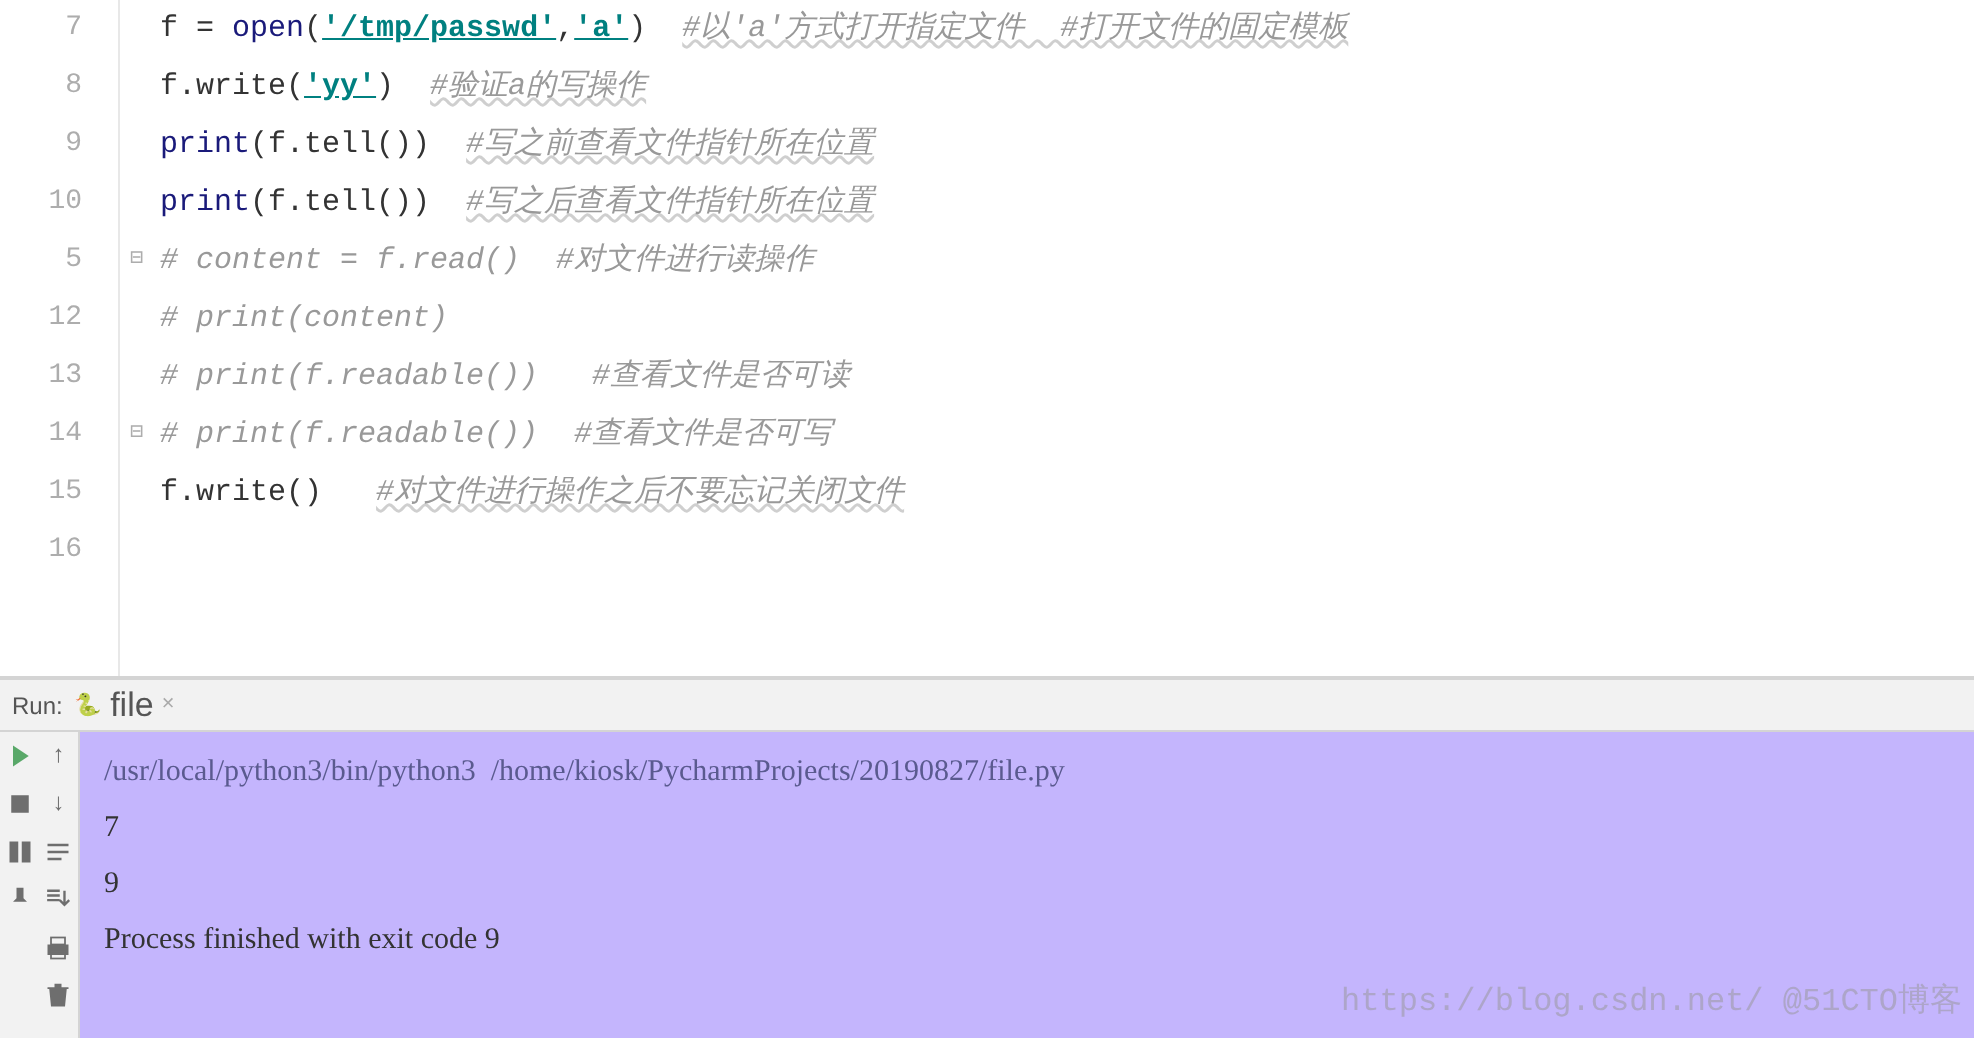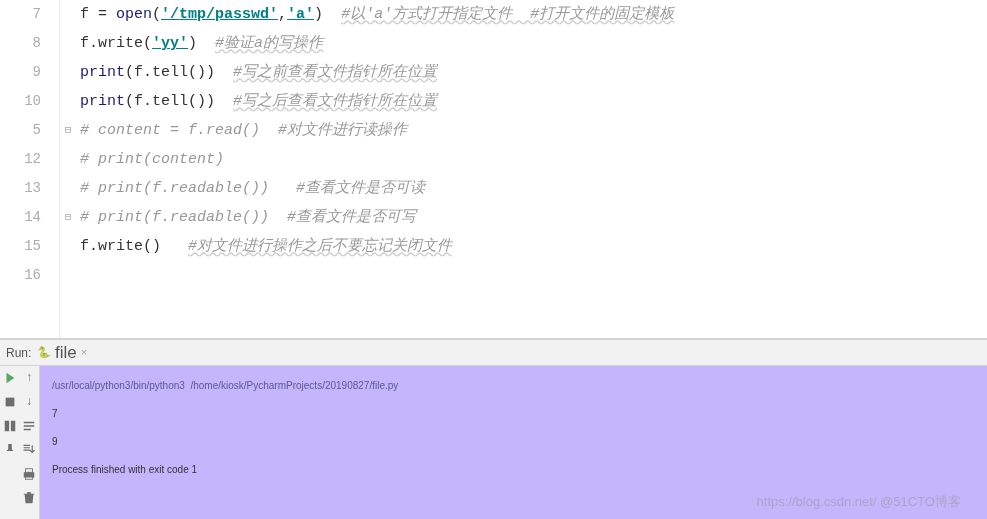--- a/index.html
+++ b/index.html
@@ -119,36 +119,36 @@
       justify-content: center;
       color: #6e6e6e;
       font-size: 12px;
       cursor: pointer;
     }
     .tb-btn.play { color: #59a869; }
     .tb-btn svg { width: 14px; height: 14px; }
     .run-output {
       flex: 1;
       padding: 6px 0 0 12px;
-      font-family: Liberation Sans, sans-serif;
-      font-size: 10px;
+      font-family: Liberation Serif, serif;
+      font-size: 15px;
       color: #333;
     }
     .out-line {
       line-height: 28px;
       white-space: pre;
     }
     .out-path { color: #5a5a8f; }
     .watermark {
       position: absolute;
-      right: 26px;
+      right: 6px;
       bottom: 8px;
       color: rgba(150,150,150,0.5);
-      font-size: 13px;
-      font-family: Liberation Sans, sans-serif;
+      font-size: 16px;
+      font-family: Liberation Mono, monospace;
     }
   </style>
 </head>
 <body>
 
 <div class="editor-area">
   <div class="gutter" id="gutter">
       <div class="gutter-line">7</div>
       <div class="gutter-line">8</div>
       <div class="gutter-line">9</div>
@@ -231,18 +231,18 @@
               <path fill="currentColor" d="M3 4 L13 4 L12 14 L4 14 Z M2 3 L14 3 L14 4 L2 4 Z M6 1 L10 1 L10 3 L6 3 Z"></path>
             </svg>
         </div>
       </div>
     </div>
     <div class="run-output">
       <div class="out-line out-path">/usr/local/python3/bin/python3  /home/kiosk/PycharmProjects/20190827/file.py</div>
       <div class="out-line">7</div>
       <div class="out-line">9</div>
       <div class="out-line"></div>
-      <div class="out-line">Process finished with exit code 1</div>
+      <div class="out-line">Process finished with exit code 9</div>
     </div>
   </div>
 </div>
 
 <div class="watermark">https://blog.csdn.net/ @51CTO博客</div>
 
 </body></html>

